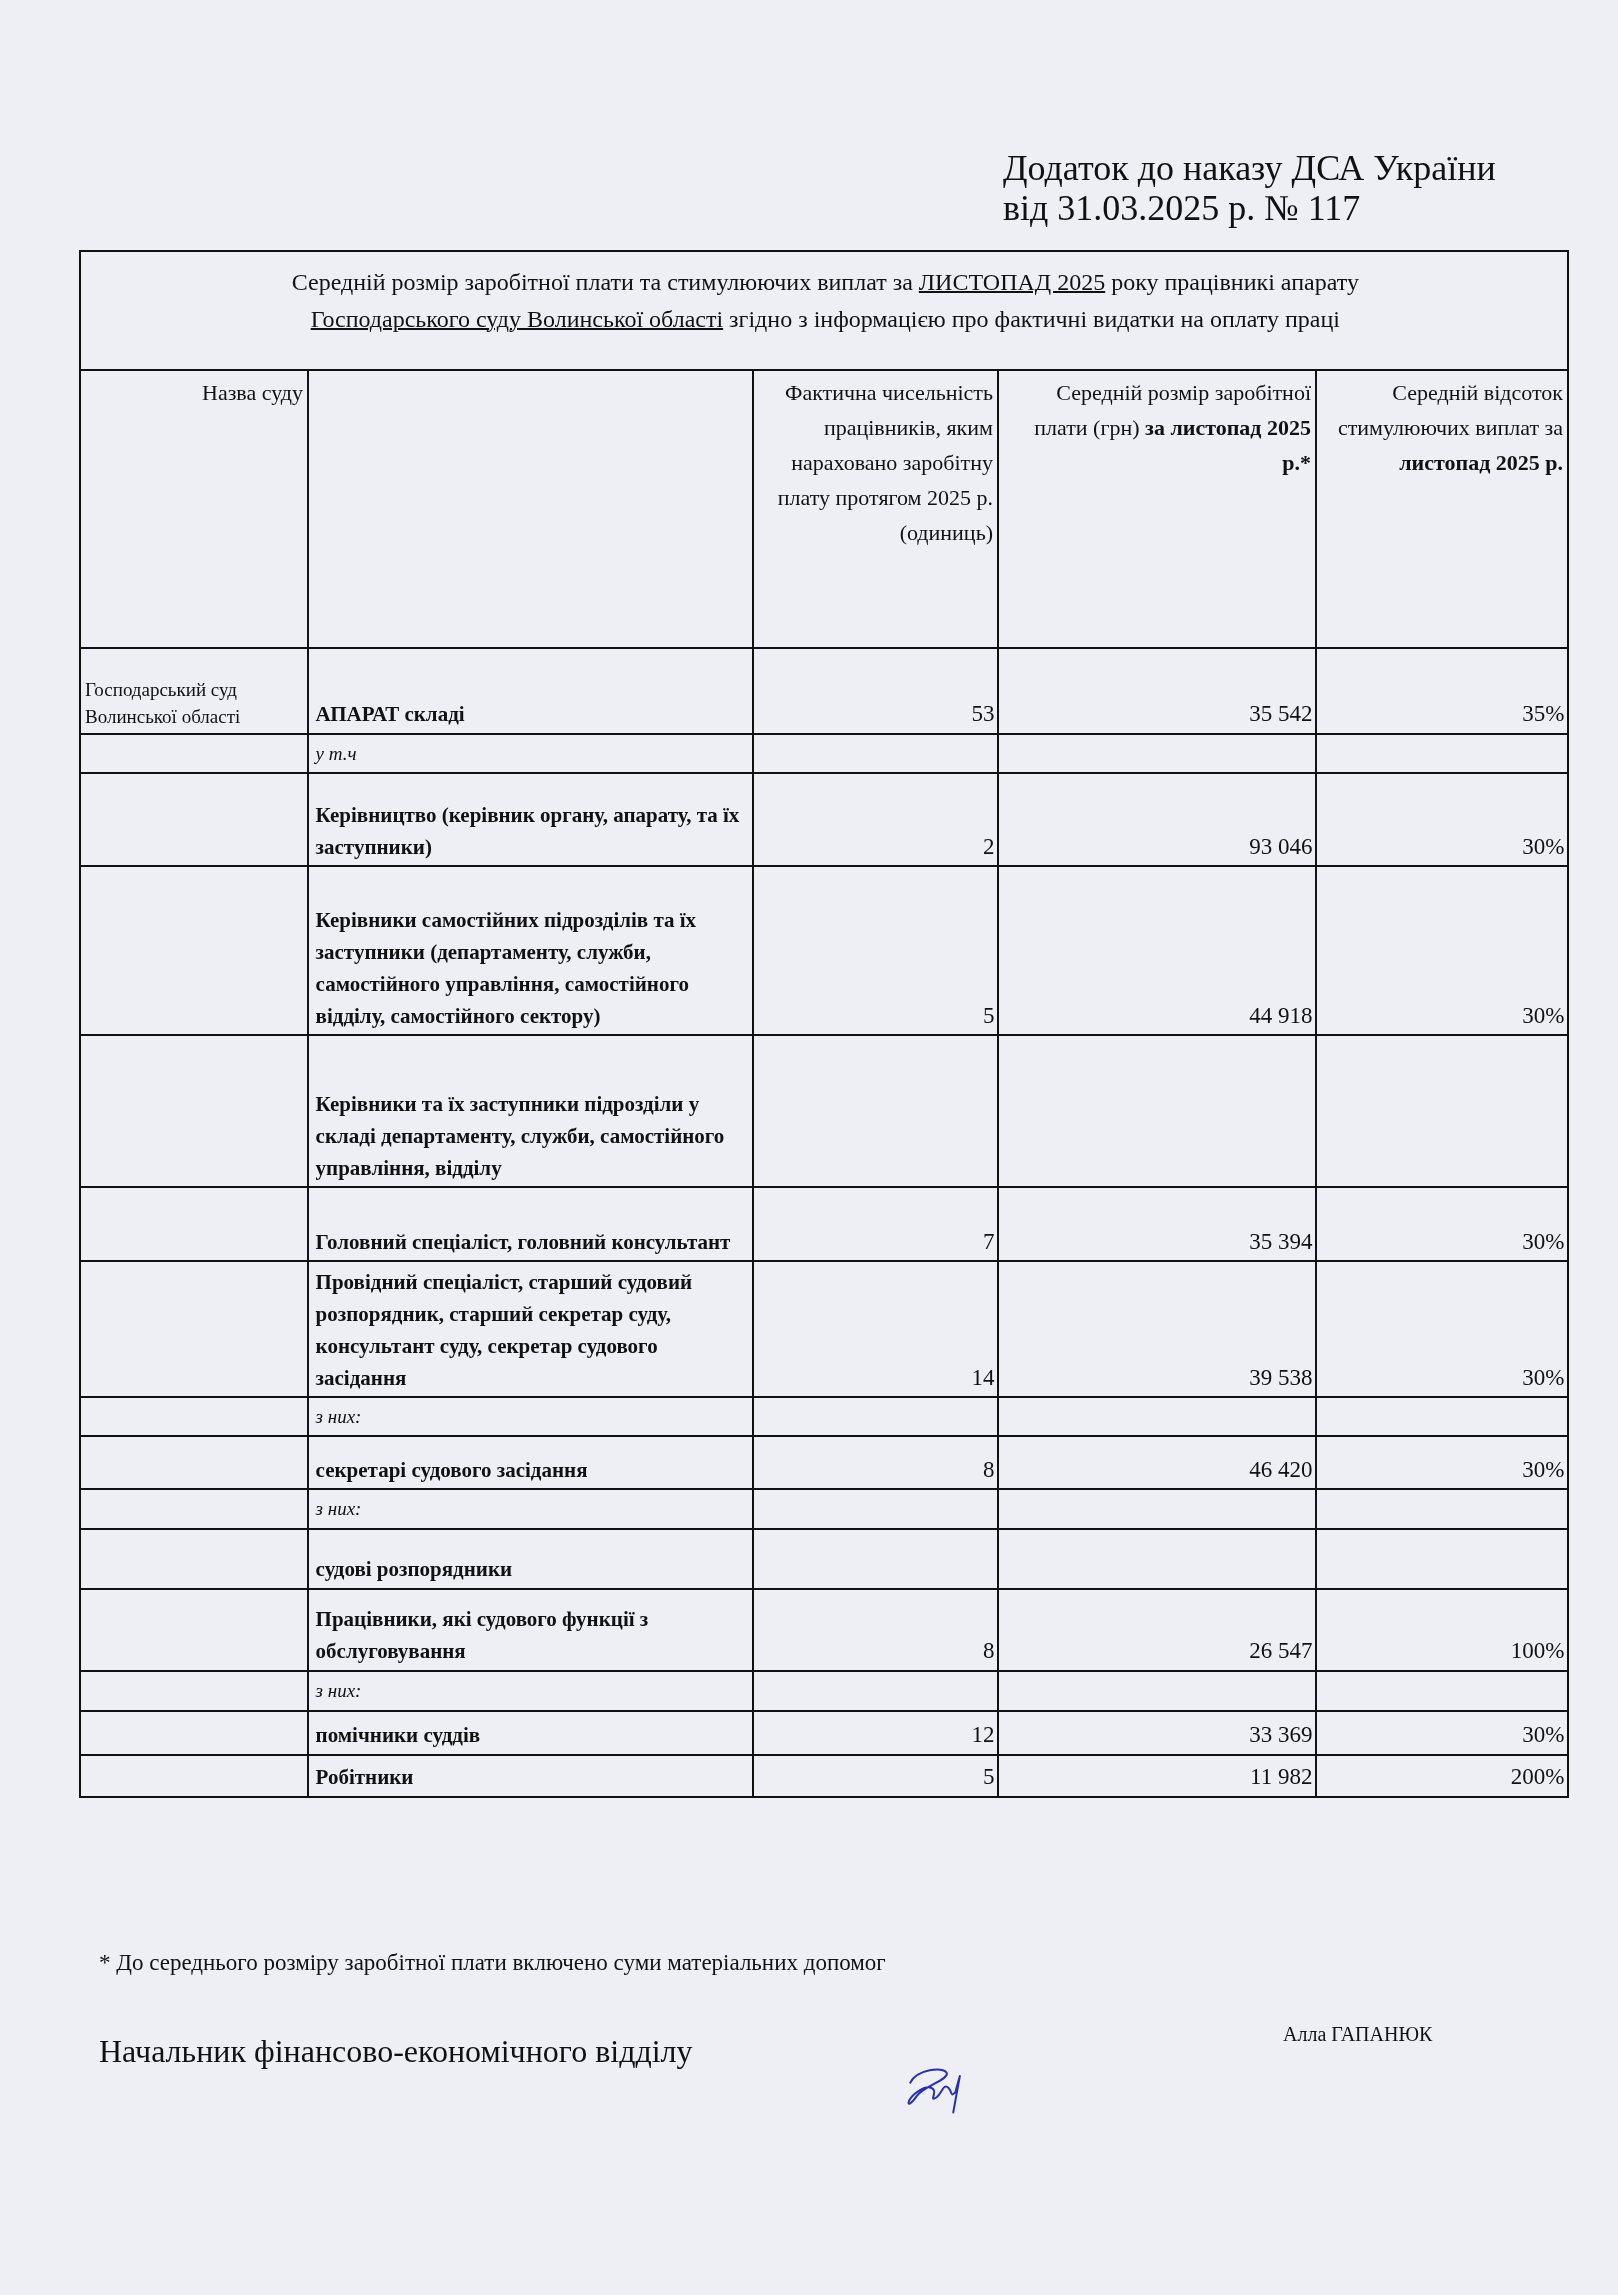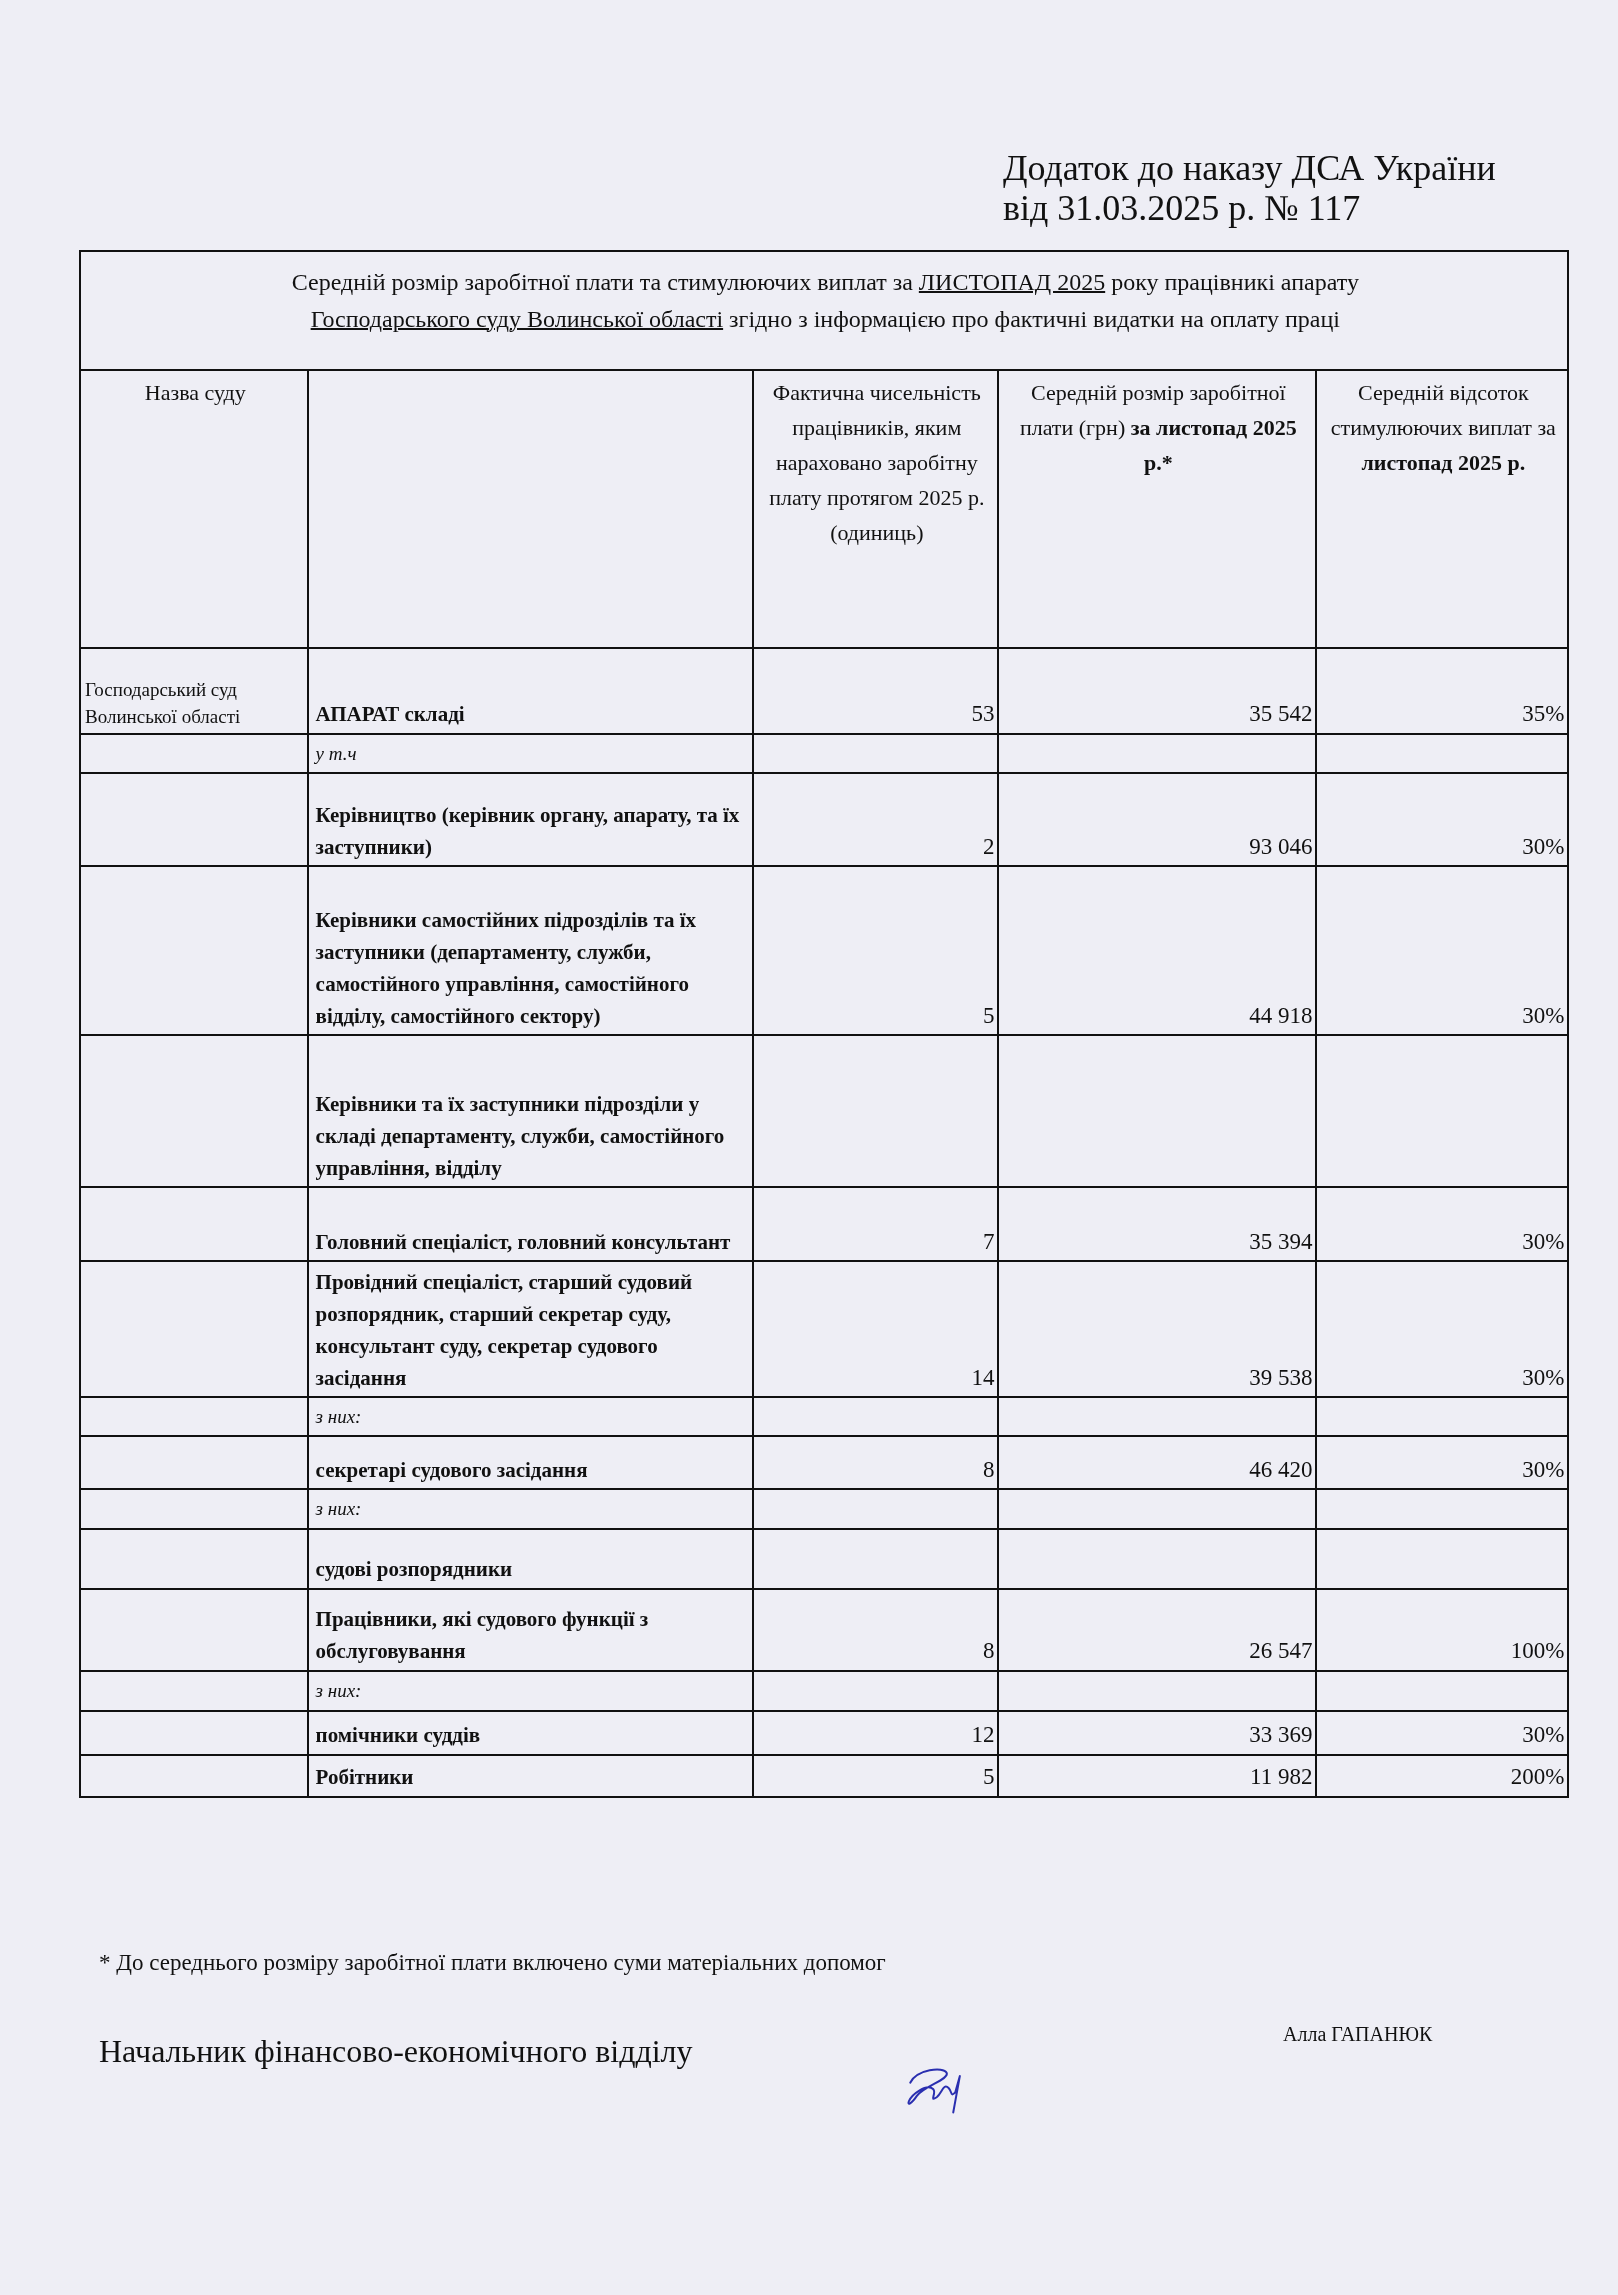--- a/index.html
+++ b/index.html
@@ -37,21 +37,21 @@
       vertical-align: top !important;
       font-weight: normal;
       font-size: 24px !important;
       line-height: 37px !important;
       padding-top: 12px !important;
       height: 119px;
     }
     .ul { text-decoration: underline; text-decoration-thickness: 2px; }
     td.hdr {
       vertical-align: top !important;
-      text-align: center;
+      text-align: right;
       font-size: 22px;
       line-height: 35px !important;
       height: 278px;
       padding-top: 4px !important;
       margin-left: 36px;
     }
     td.hdr .b { font-weight: bold; }
     td.court { font-size: 19px !important; line-height: 26.5px !important; padding-left: 4px !important; }
     td.cat { font-weight: bold; font-size: 21px !important; line-height: 32px !important; }
     td.cat.italic { font-weight: normal; font-style: italic; font-size: 19px !important; }

